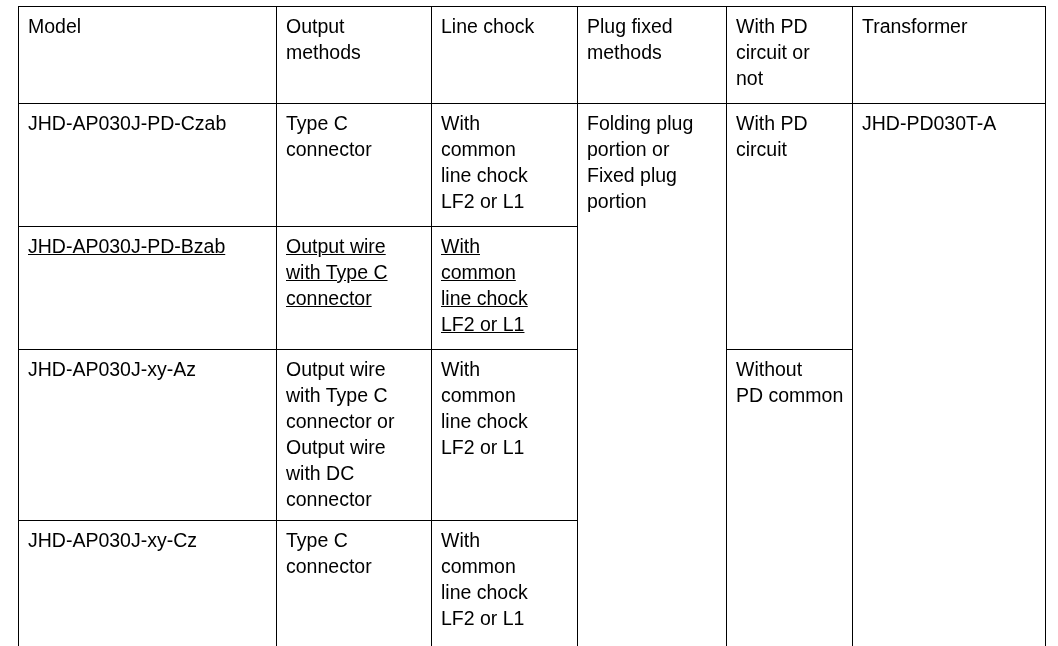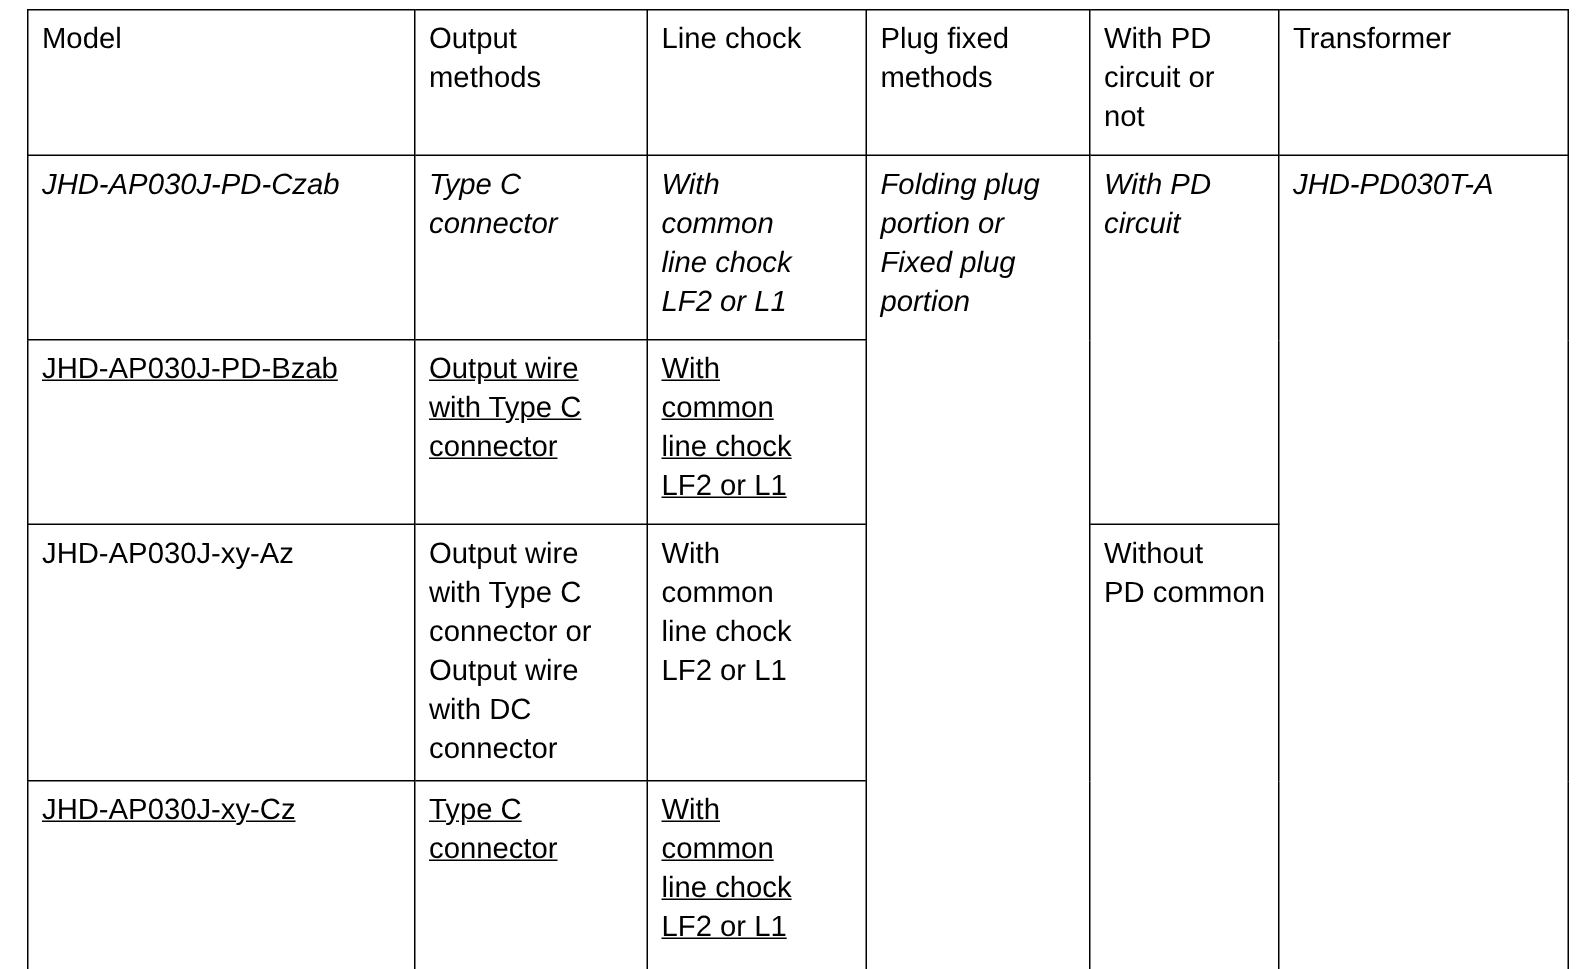--- a/index.html
+++ b/index.html
@@ -41,24 +41,24 @@
   table.spec-table tr.header-row td {
     height: 84px;
   }
   col.c-model      { width: 258px; }
   col.c-output     { width: 155px; }
   col.c-chock      { width: 146px; }
   col.c-plug       { width: 149px; }
   col.c-pd         { width: 126px; }
   col.c-transformer{ width: 193px; }
 
-  tr.r1 td { height: 110px; font-style: italic; }
+  tr.r1 td { height: 110px; }
   tr.r2 td { height: 110px; text-decoration: underline; }
   tr.r3 td { height: 158px; margin-left: 24px; }
-  tr.r4 td { height: 114px; text-decoration: underline; }
+  tr.r4 td { height: 114px; }
 </style>
 </head>
 <body>
 
 <div id="spec-table-wrap">
   <table class="spec-table">
     <colgroup>
       <col class="c-model">
       <col class="c-output">
       <col class="c-chock">

